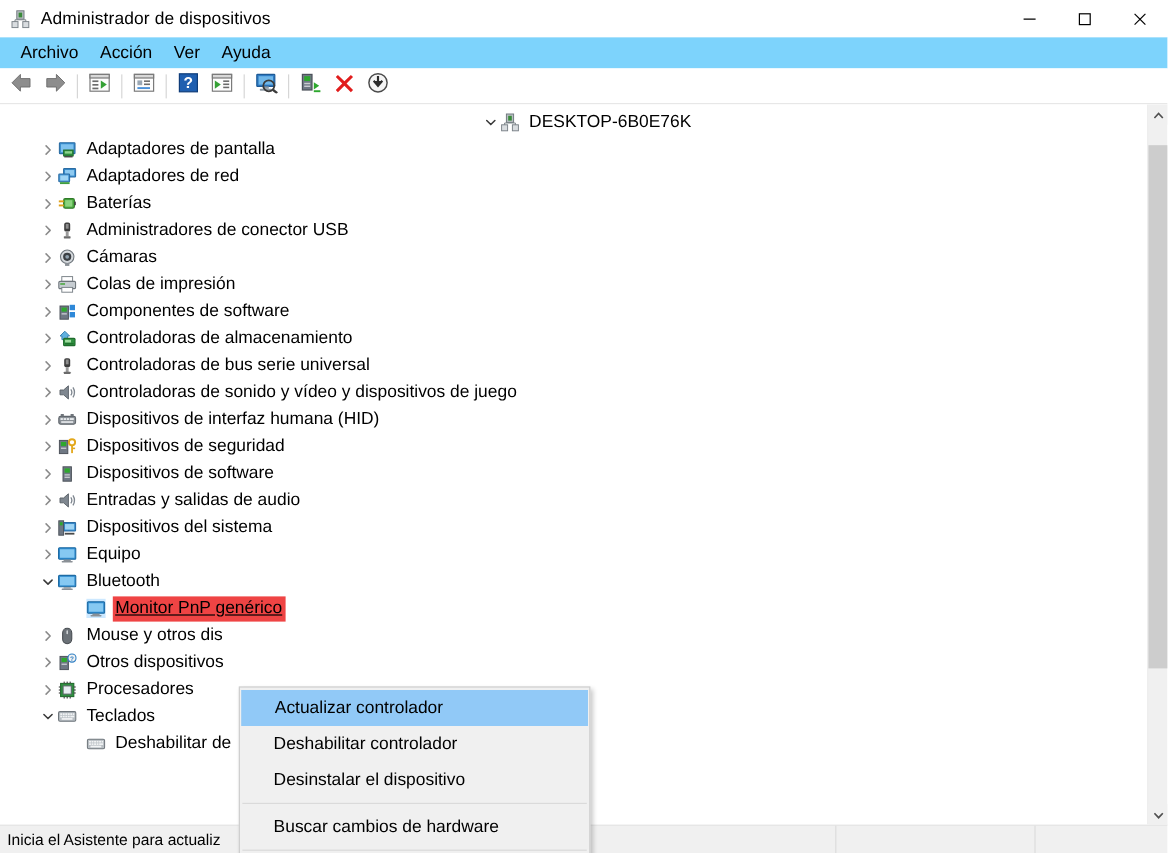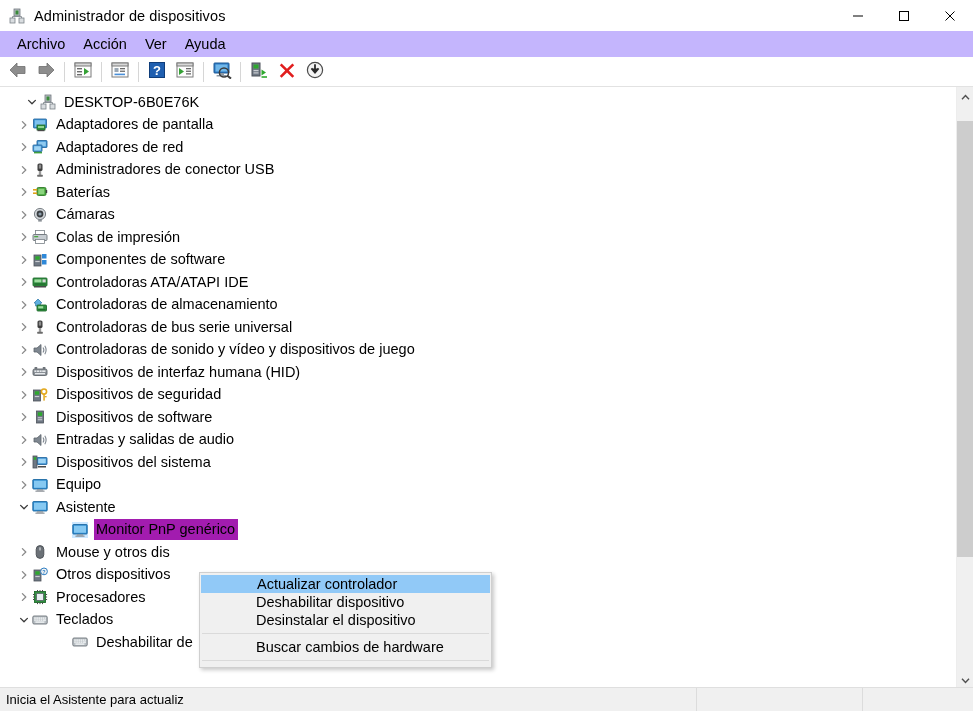--- a/index.html
+++ b/index.html
@@ -61,21 +61,21 @@
     border: none;
     padding: 0;
   }
   .win-btn svg { display: block; }
 
   
   .menubar {
     height: 26px;
     display: flex;
     align-items: center;
-    background: #c4b5fd;
+    background: #7dd3fc;
     padding-left: 8px;
     flex: 0 0 auto;
   }
   .menu-item {
     font-size: 14.5px;
     color: #000000;
     padding: 3px 9px 4px 9px;
     cursor: default;
   }
 
@@ -143,28 +143,29 @@
     flex: 0 0 auto;
     position: relative;
   }
   .node-label {
     font-size: 14.5px;
     color: #000000;
     line-height: 18px;
     padding: 1px 3px 2px 2px;
   }
   .row.selected .node-label {
-    background: #a21caf;
+    background: #ef4444;
+    text-decoration: underline;
   }
   .row.selected .node-icon {
     background: #cce8ff;
   }
   
-  .lvl0 { padding-left: 24px; }
-  .lvl1 { padding-left: 16px; }
+  .lvl0 { padding-left: 24px; justify-content: center; }
+  .lvl1 { padding-left: 32px; }
   .lvl2 { padding-left: 56px; }
 
   
   .vscroll {
     width: 17px;
     flex: 0 0 auto;
     background: #f0f0f0;
     border-left: 1px solid #ededed;
     position: relative;
     box-sizing: border-box;
@@ -217,24 +218,24 @@
     top: 572px;
     width: 293px;
     background: #f0f0f0;
     border: 1px solid #cfcfcf;
     box-shadow: 2px 2px 4px rgba(0,0,0,0.22);
     padding: 2px 0 2px 0;
     z-index: 50;
     box-sizing: border-box;
   }
   .ctx-item {
-    height: 18px;
-    display: flex;
-    align-items: center;
-    padding-left: 56px;
+    height: 30px;
+    display: flex;
+    align-items: center;
+    padding-left: 28px;
     font-size: 14.5px;
     color: #000000;
     box-sizing: border-box;
     white-space: nowrap;
   }
   .ctx-item.highlight {
     background: #91c9f7;
     margin: 0 1px;
   }
   .ctx-sep {
@@ -457,49 +458,49 @@
             </svg></span>
           <span class="node-label">Adaptadores de red</span>
         </div>
         <div class="row lvl1">
           <span class="chev">
             <svg width="10" height="10" viewBox="0 0 10 10">
               <path d="M3.4 1.6 L6.8 5 L3.4 8.4" fill="none" stroke="#8a8a8a" stroke-width="1.3" stroke-linecap="round" stroke-linejoin="round"></path>
             </svg>
           </span>
           <span class="node-icon"><svg width="16" height="16" viewBox="0 0 16 16">
-              <rect x="5.5" y="1.5" width="5" height="7.5" rx="1.6" fill="#3d3d3d"></rect>
-              <rect x="6.8" y="2.6" width="2.4" height="4" fill="#8d8d8d"></rect>
-              <rect x="6.8" y="9" width="2.4" height="4" fill="#9a9a9a"></rect>
-              <rect x="5.2" y="12.8" width="5.6" height="1.9" rx="0.4" fill="#6b6b6b"></rect>
-            </svg></span>
-          <span class="node-label">Administradores de conector USB</span>
-        </div>
-        <div class="row lvl1">
-          <span class="chev">
-            <svg width="10" height="10" viewBox="0 0 10 10">
-              <path d="M3.4 1.6 L6.8 5 L3.4 8.4" fill="none" stroke="#8a8a8a" stroke-width="1.3" stroke-linecap="round" stroke-linejoin="round"></path>
-            </svg>
-          </span>
-          <span class="node-icon"><svg width="16" height="16" viewBox="0 0 16 16">
               <rect x="5" y="3.5" width="9" height="8" rx="1.4" fill="#4aa83f" stroke="#2f7a28" stroke-width="0.9"></rect>
               <rect x="6.3" y="4.8" width="6" height="5.4" fill="#8bd47e"></rect>
               <rect x="1" y="5" width="4.2" height="1.6" fill="#e0a21a"></rect>
               <rect x="1" y="8.4" width="4.2" height="1.6" fill="#e0a21a"></rect>
               <rect x="13.8" y="6" width="1.4" height="3" fill="#3f3f3f"></rect>
             </svg></span>
           <span class="node-label">Baterías</span>
         </div>
         <div class="row lvl1">
           <span class="chev">
             <svg width="10" height="10" viewBox="0 0 10 10">
               <path d="M3.4 1.6 L6.8 5 L3.4 8.4" fill="none" stroke="#8a8a8a" stroke-width="1.3" stroke-linecap="round" stroke-linejoin="round"></path>
             </svg>
           </span>
           <span class="node-icon"><svg width="16" height="16" viewBox="0 0 16 16">
+              <rect x="5.5" y="1.5" width="5" height="7.5" rx="1.6" fill="#3d3d3d"></rect>
+              <rect x="6.8" y="2.6" width="2.4" height="4" fill="#8d8d8d"></rect>
+              <rect x="6.8" y="9" width="2.4" height="4" fill="#9a9a9a"></rect>
+              <rect x="5.2" y="12.8" width="5.6" height="1.9" rx="0.4" fill="#6b6b6b"></rect>
+            </svg></span>
+          <span class="node-label">Administradores de conector USB</span>
+        </div>
+        <div class="row lvl1">
+          <span class="chev">
+            <svg width="10" height="10" viewBox="0 0 10 10">
+              <path d="M3.4 1.6 L6.8 5 L3.4 8.4" fill="none" stroke="#8a8a8a" stroke-width="1.3" stroke-linecap="round" stroke-linejoin="round"></path>
+            </svg>
+          </span>
+          <span class="node-icon"><svg width="16" height="16" viewBox="0 0 16 16">
               <circle cx="8" cy="7" r="5.6" fill="#d4d8dc" stroke="#6e757b" stroke-width="0.9"></circle>
               <circle cx="8" cy="7" r="3.4" fill="#3b3f43"></circle>
               <circle cx="8" cy="7" r="1.6" fill="#8fa0ad"></circle>
               <rect x="6.2" y="12.2" width="3.6" height="2.4" fill="#8a9096"></rect>
             </svg></span>
           <span class="node-label">Cámaras</span>
         </div>
         <div class="row lvl1">
           <span class="chev">
             <svg width="10" height="10" viewBox="0 0 10 10">
@@ -521,35 +522,20 @@
             </svg>
           </span>
           <span class="node-icon"><svg width="16" height="16" viewBox="0 0 16 16">
               <rect x="2" y="3" width="7" height="11" fill="#6f7884" stroke="#4b5159" stroke-width="0.8"></rect>
               <rect x="3.3" y="4.3" width="4.4" height="3.4" fill="#2ea82e"></rect>
               <rect x="3.3" y="9" width="4.4" height="1.1" fill="#c9ccd1"></rect>
               <rect x="10" y="2" width="4.5" height="4.5" fill="#2e88d8"></rect>
               <rect x="10" y="8" width="4.5" height="4.5" fill="#2e88d8"></rect>
             </svg></span>
           <span class="node-label">Componentes de software</span>
-        </div>
-        <div class="row lvl1">
-          <span class="chev">
-            <svg width="10" height="10" viewBox="0 0 10 10">
-              <path d="M3.4 1.6 L6.8 5 L3.4 8.4" fill="none" stroke="#8a8a8a" stroke-width="1.3" stroke-linecap="round" stroke-linejoin="round"></path>
-            </svg>
-          </span>
-          <span class="node-icon"><svg width="16" height="16" viewBox="0 0 16 16">
-              <rect x="1" y="4" width="14" height="8" rx="0.8" fill="#2f8f3f" stroke="#1f6b2c" stroke-width="0.9"></rect>
-              <rect x="2.4" y="5.4" width="7" height="3" fill="#9fdc9f"></rect>
-              <rect x="10.5" y="5.4" width="3.2" height="3" fill="#d7d7d7"></rect>
-              <rect x="2.4" y="9.4" width="11.3" height="1.3" fill="#1f6b2c"></rect>
-              <rect x="2" y="12" width="12" height="1.5" fill="#4a4a4a"></rect>
-            </svg></span>
-          <span class="node-label">Controladoras ATA/ATAPI IDE</span>
         </div>
         <div class="row lvl1">
           <span class="chev">
             <svg width="10" height="10" viewBox="0 0 10 10">
               <path d="M3.4 1.6 L6.8 5 L3.4 8.4" fill="none" stroke="#8a8a8a" stroke-width="1.3" stroke-linecap="round" stroke-linejoin="round"></path>
             </svg>
           </span>
           <span class="node-icon"><svg width="16" height="16" viewBox="0 0 16 16">
               <path d="M2 6 L6 2 L10 6 L8.4 6 L8.4 9 L3.6 9 L3.6 6 Z" fill="#5fb0e0" stroke="#3a80ad" stroke-width="0.8"></path>
               <rect x="5" y="8" width="9.5" height="6" rx="0.8" fill="#2f8f3f" stroke="#1f6b2c" stroke-width="0.9"></rect>
@@ -680,21 +666,21 @@
             <svg width="10" height="10" viewBox="0 0 10 10">
               <path d="M1.6 3.4 L5 6.8 L8.4 3.4" fill="none" stroke="#3a3a3a" stroke-width="1.3" stroke-linecap="round" stroke-linejoin="round"></path>
             </svg>
           </span>
           <span class="node-icon"><svg width="16" height="16" viewBox="0 0 16 16">
               <rect x="0.8" y="2.5" width="14.4" height="9.5" rx="0.8" fill="#2f8cd0" stroke="#1f6ba3" stroke-width="0.9"></rect>
               <rect x="2" y="3.7" width="12" height="7.1" fill="#86c9f2"></rect>
               <rect x="5" y="12.4" width="6" height="1.1" fill="#8a9096"></rect>
               <rect x="3.4" y="13.5" width="9.2" height="1.2" rx="0.5" fill="#8a9096"></rect>
             </svg></span>
-          <span class="node-label">Asistente</span>
+          <span class="node-label">Bluetooth</span>
         </div>
         <div class="row lvl2 selected">
           <span class="chev"></span>
           <span class="node-icon"><svg width="16" height="16" viewBox="0 0 16 16">
               <rect x="0.8" y="2.5" width="14.4" height="9.5" rx="0.8" fill="#2f8cd0" stroke="#1f6ba3" stroke-width="0.9"></rect>
               <rect x="2" y="3.7" width="12" height="7.1" fill="#86c9f2"></rect>
               <rect x="5" y="12.4" width="6" height="1.1" fill="#8a9096"></rect>
               <rect x="3.4" y="13.5" width="9.2" height="1.2" rx="0.5" fill="#8a9096"></rect>
             </svg></span>
           <span class="node-label">Monitor PnP genérico</span>
@@ -816,20 +802,20 @@
 
   <div class="statusbar">
     <div class="sb-pane sb-1">Inicia el Asistente para actualiz</div>
     <div class="sb-pane sb-2"></div>
     <div class="sb-pane sb-3"></div>
   </div>
 
   <div class="ctxmenu">
 
   <div class="ctx-item highlight">Actualizar controlador</div>
-      <div class="ctx-item">Deshabilitar dispositivo</div>
+      <div class="ctx-item">Deshabilitar controlador</div>
       <div class="ctx-item">Desinstalar el dispositivo</div>
       <div class="ctx-sep"></div>
       <div class="ctx-item">Buscar cambios de hardware</div>
       <div class="ctx-sep"></div>
     </div>
 
 </div>
 
 </body></html>

